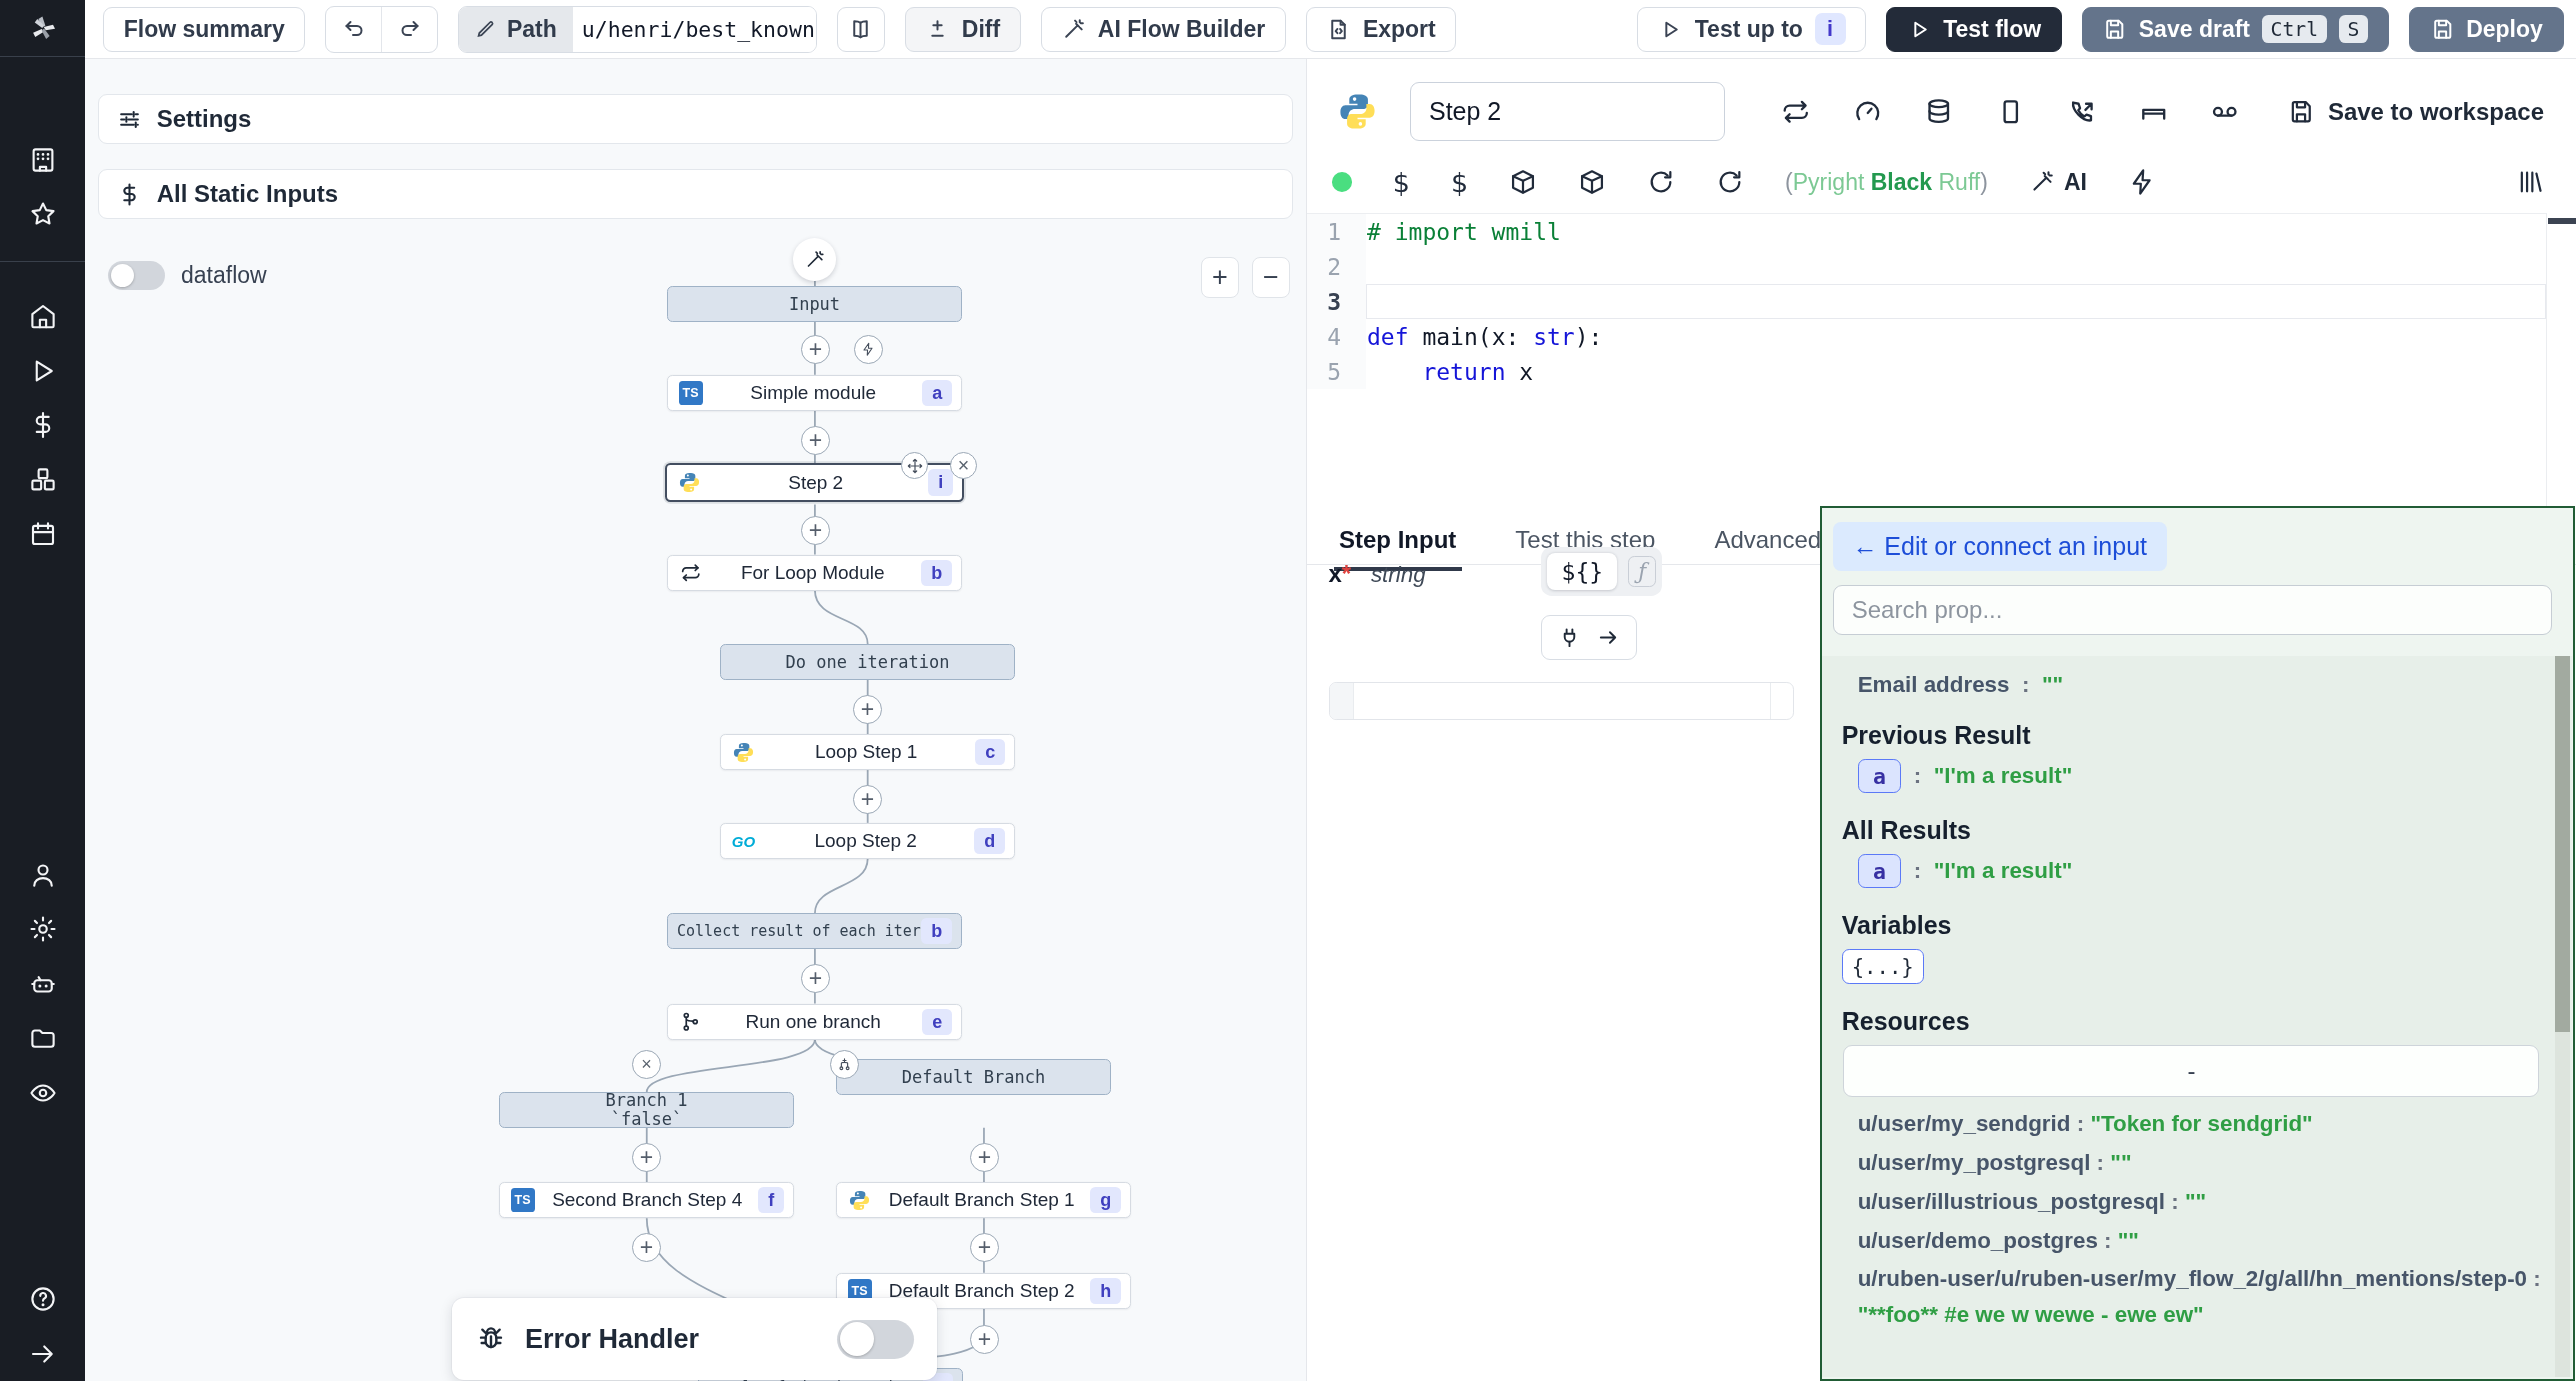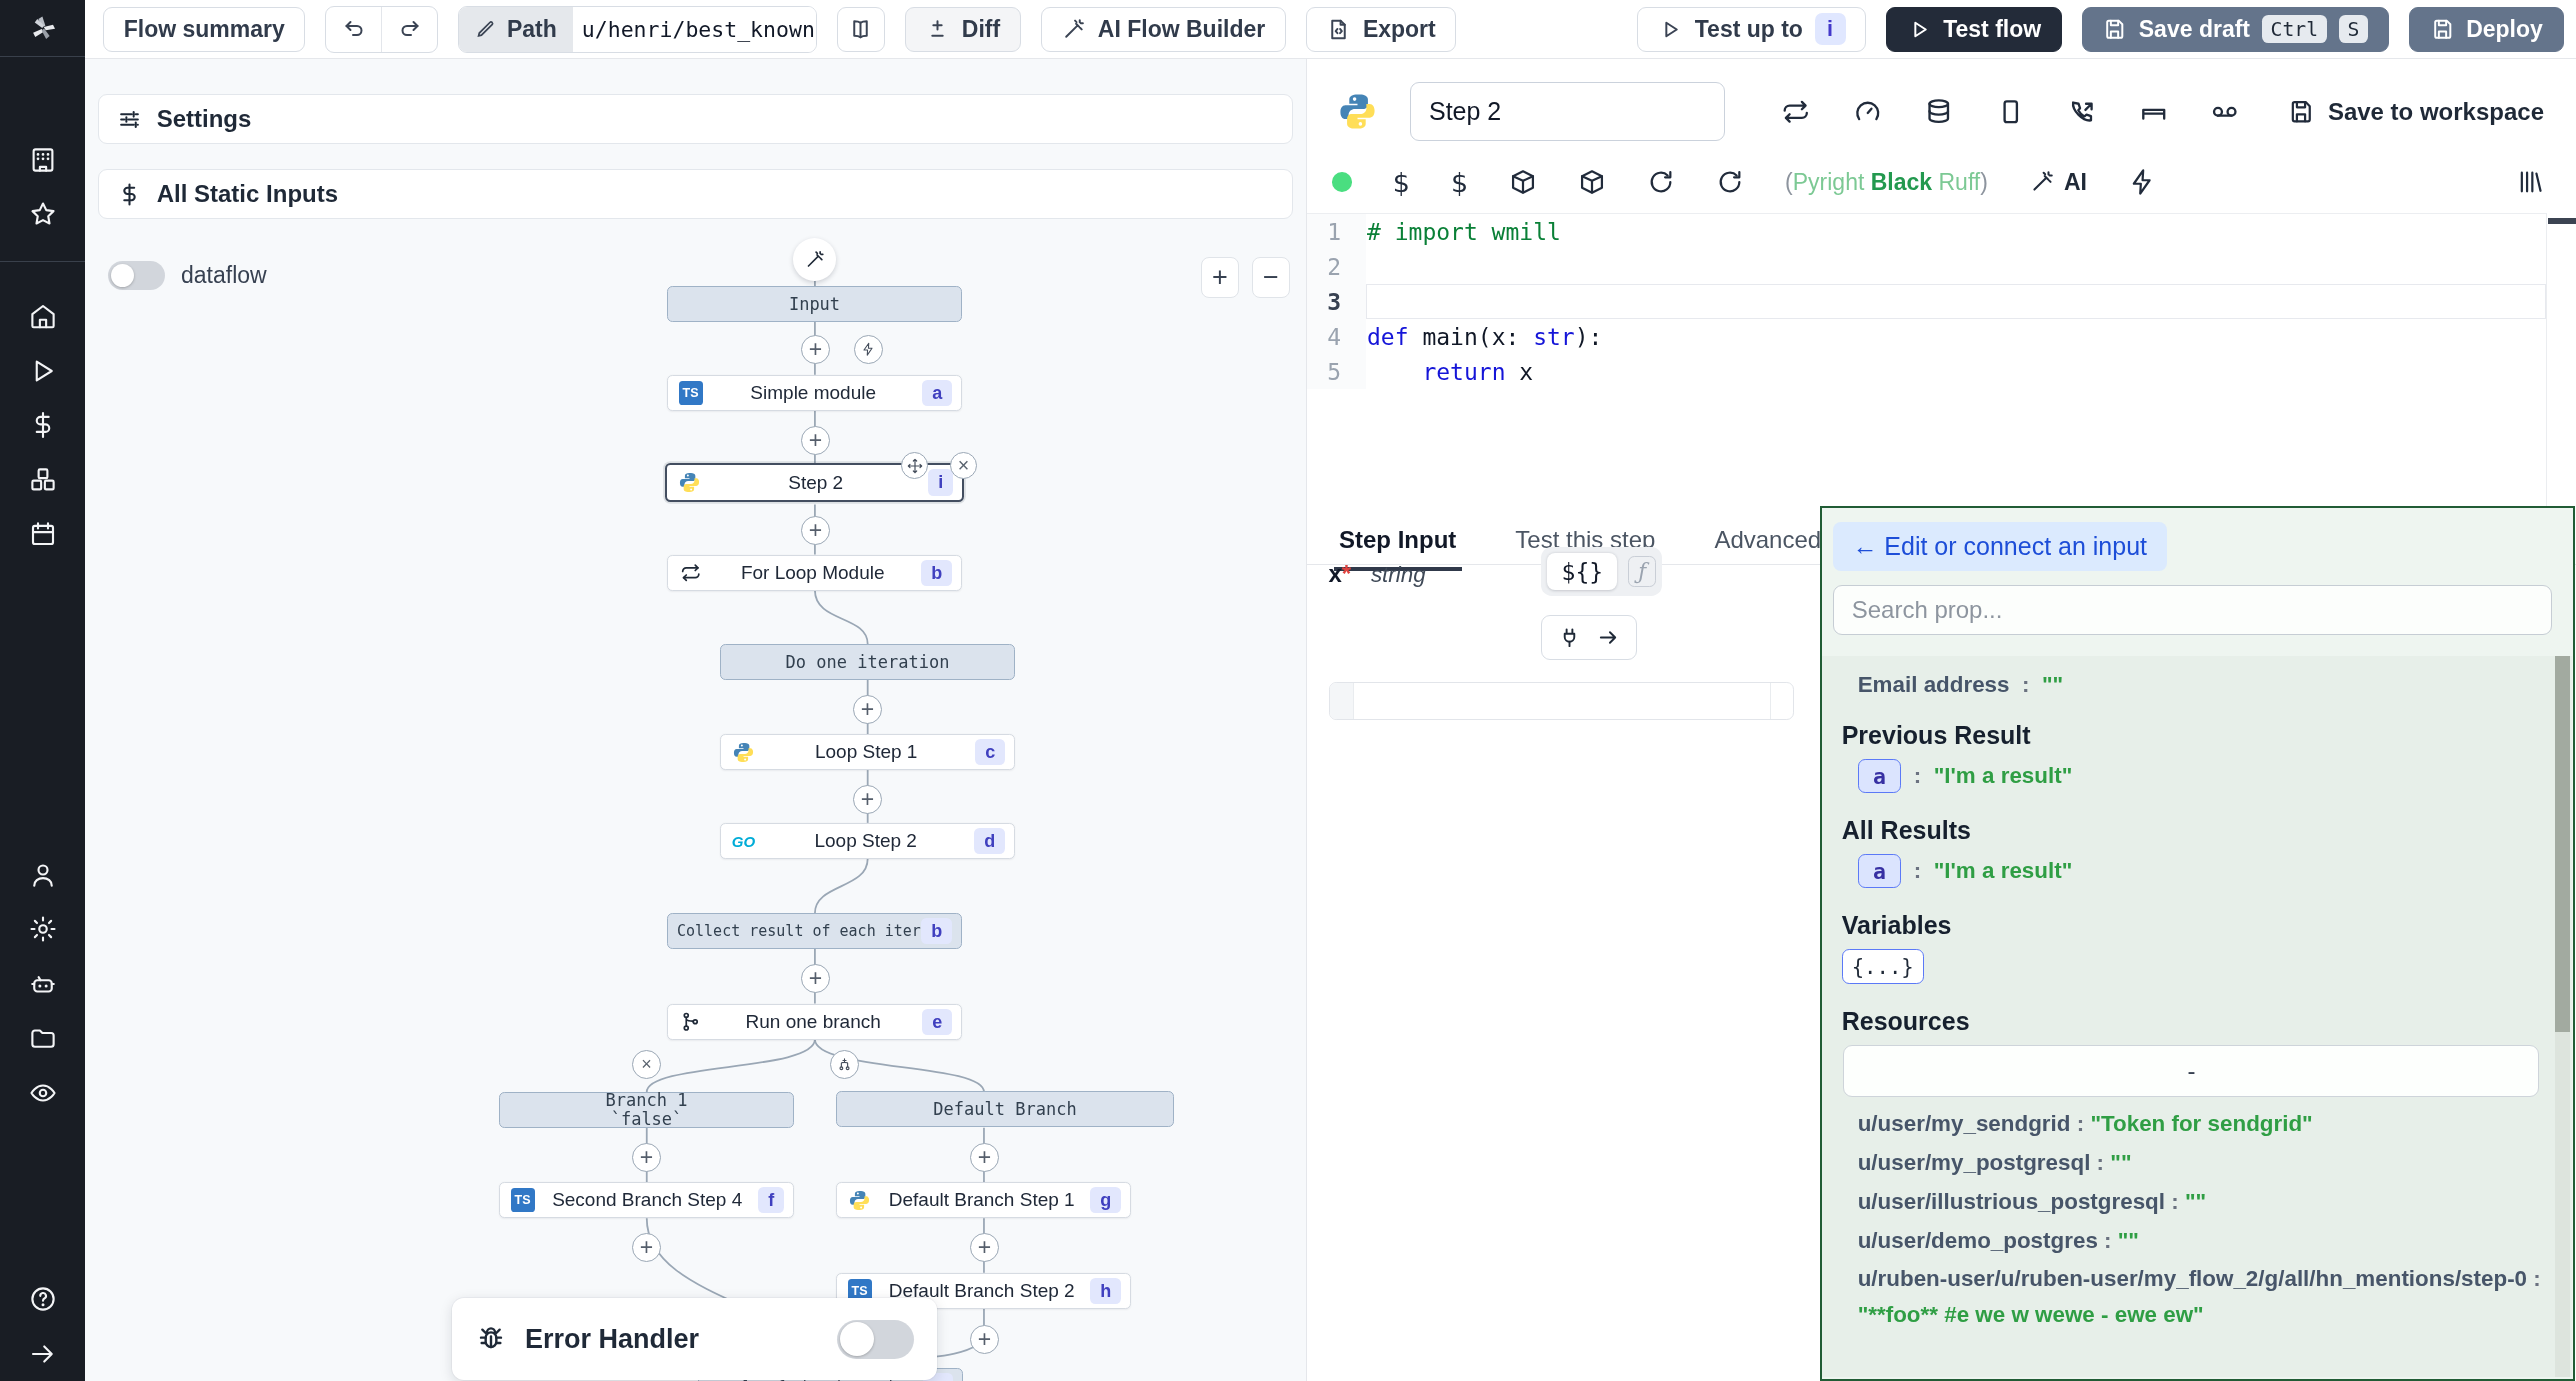--- a/index.html
+++ b/index.html
@@ -468,21 +468,21 @@
     <span class="lbl">Run one branch</span>
     <span class="nbadge">e</span>
   </div>
 
   <div class="node vnode mono" style="left:414px;top:1033px;width:295px;height:36px">
     <span class="lbl" style="line-height:1.1">
       <span>Branch 1</span><br>
       <span>`false`</span>
     </span>
   </div>
-  <div class="node vnode mono" style="left:751px;top:1032px;width:338px">
+  <div class="node vnode mono" style="left:751px;top:1000px;width:275px">
     <span class="lbl">Default Branch</span>
   </div>
 
   <div class="node" style="left:414px;top:1123px;width:295px">
     <span class="nicon">
         <span class="ts-ic">TS</span>
       </span>
     <span class="lbl">Second Branch Step 4</span>
     <span class="nbadge">f</span>
   </div>

